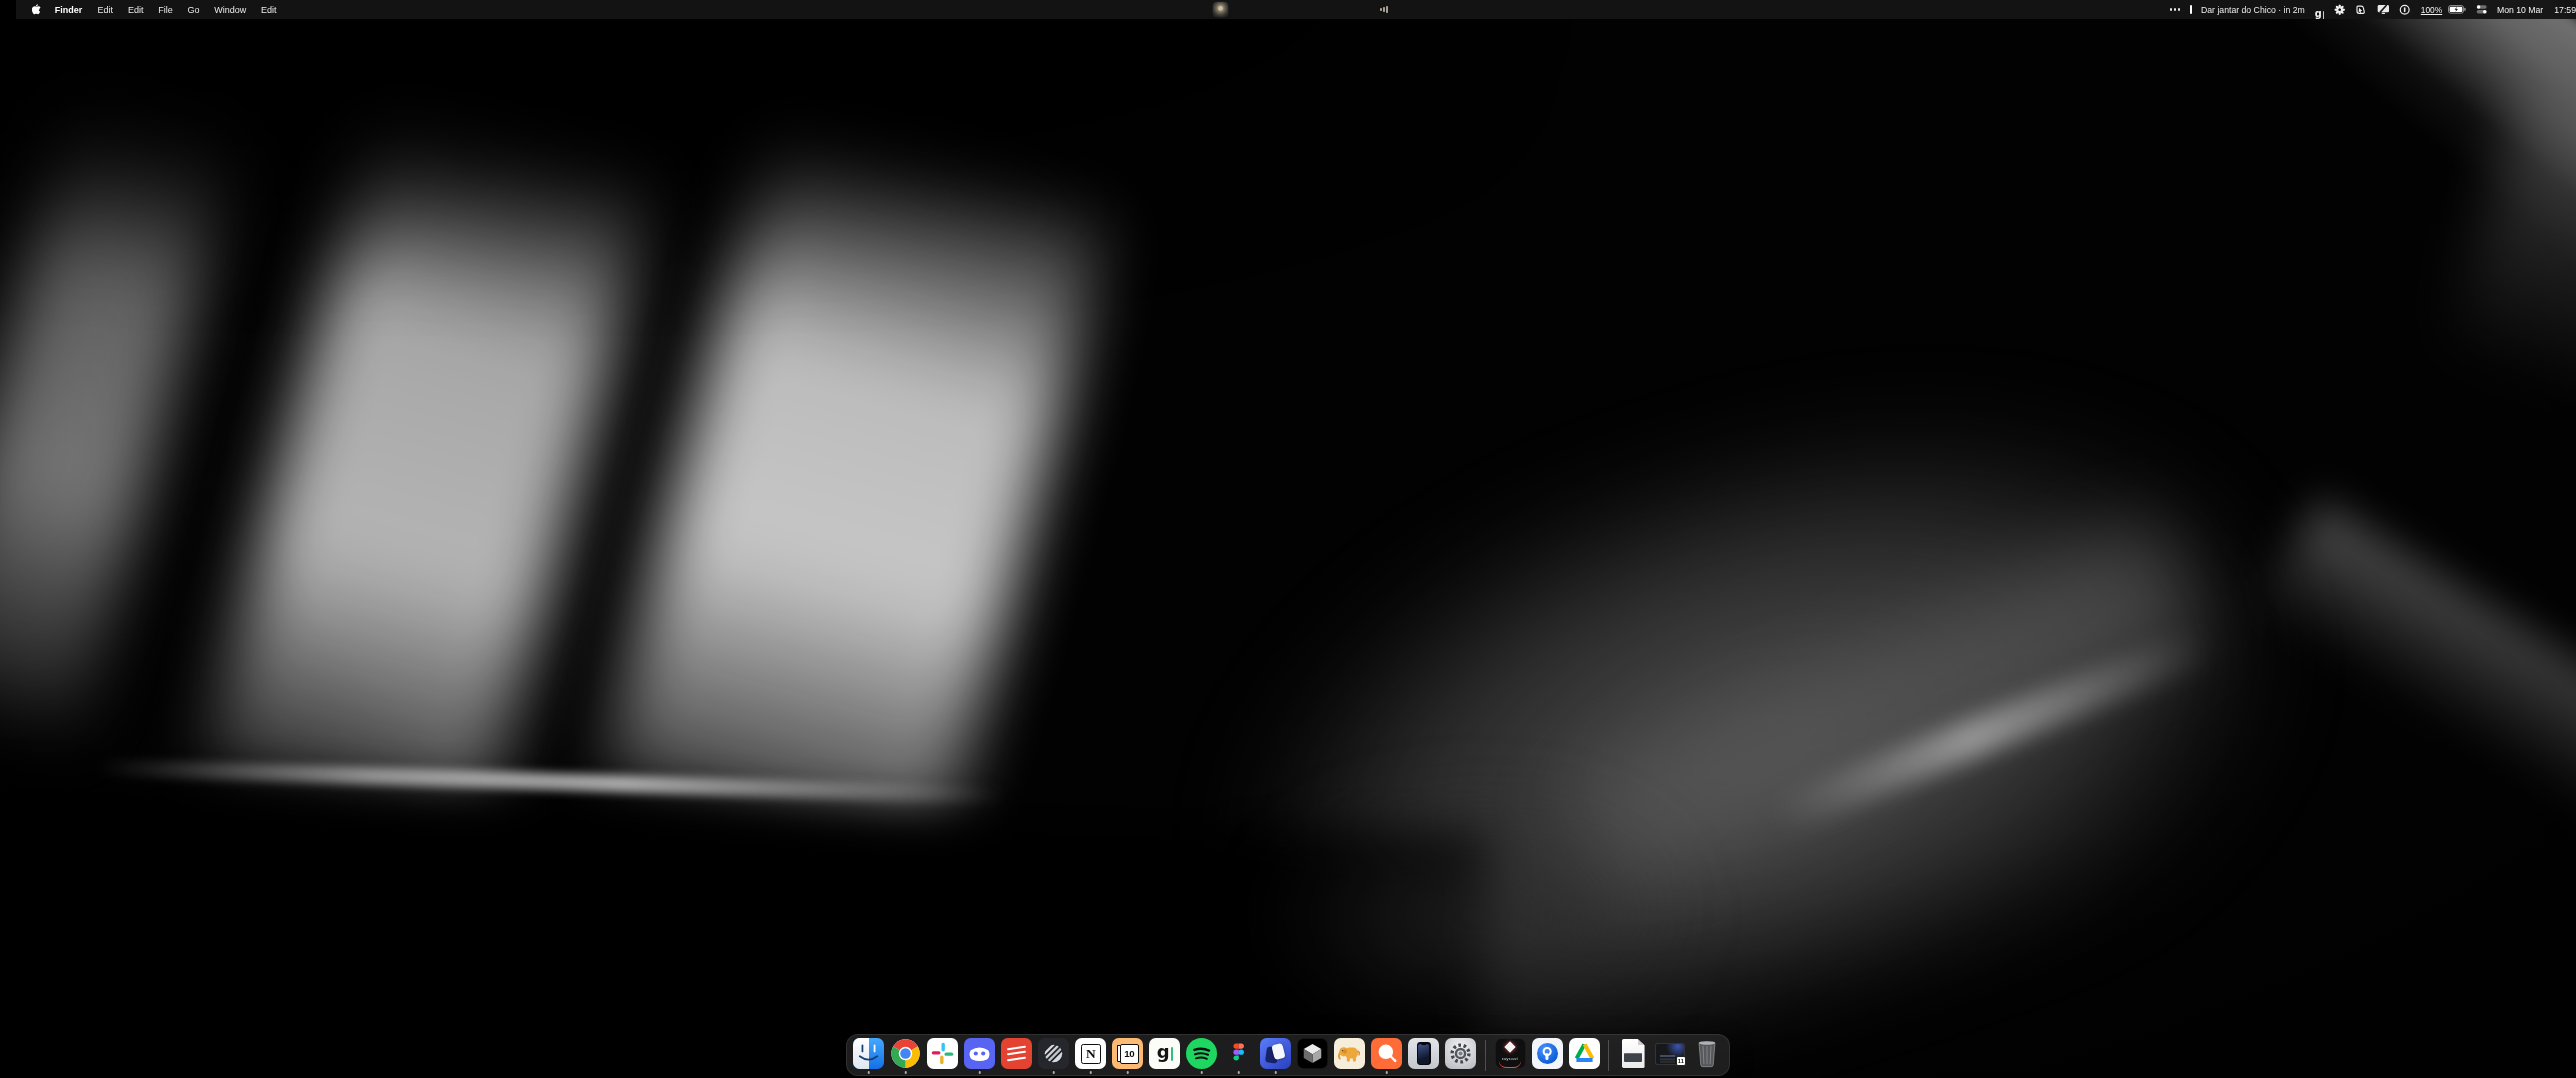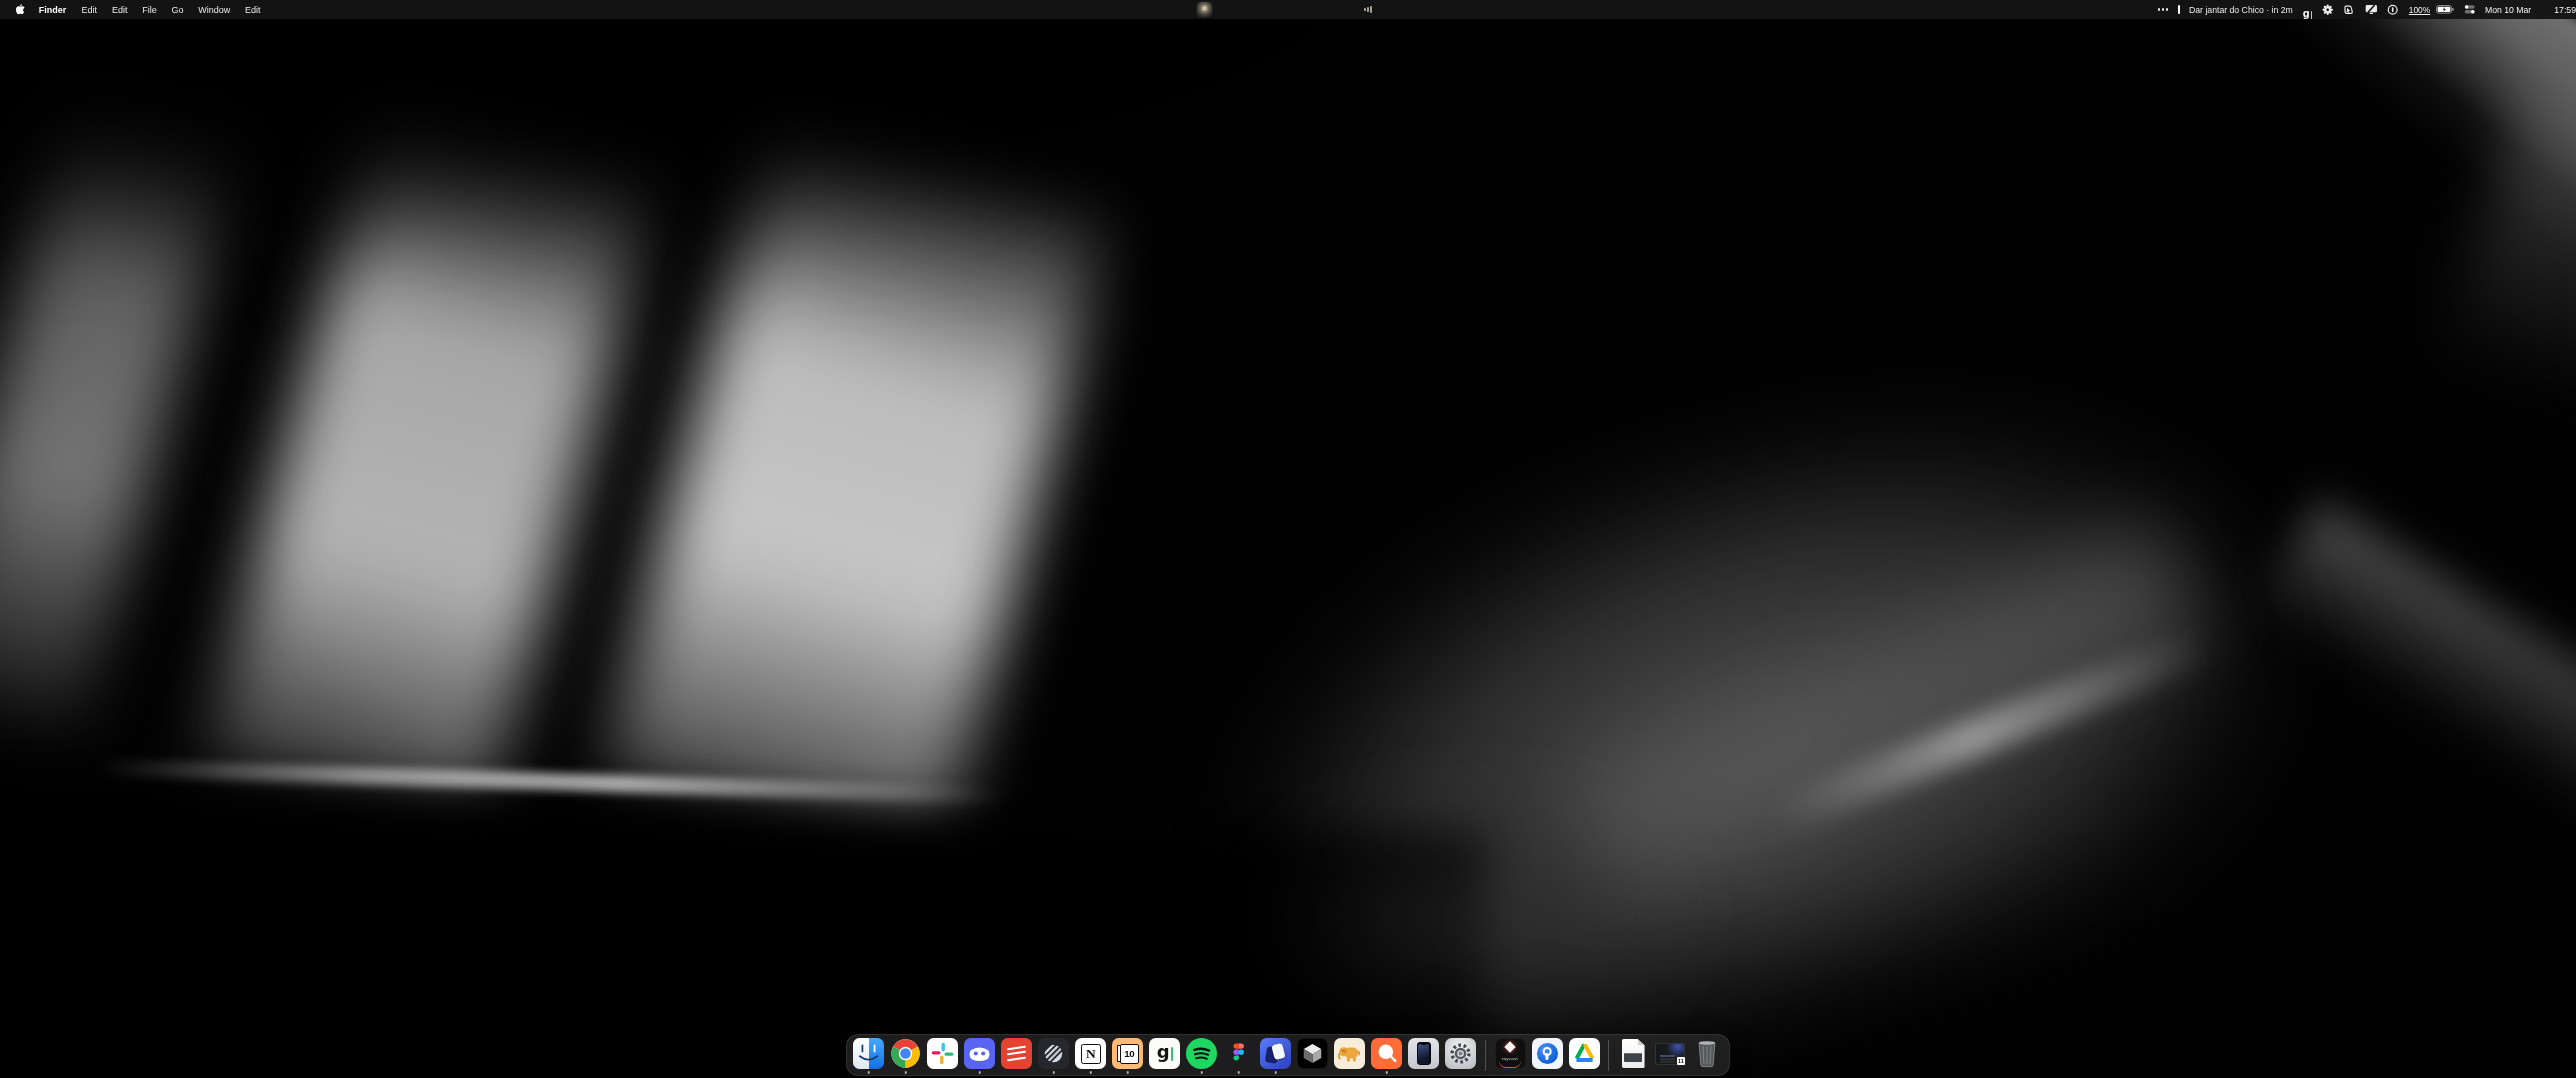--- a/index.html
+++ b/index.html
@@ -30,21 +30,21 @@
            background:linear-gradient(to bottom, #bdbdbd 0%, #979797 26%, rgba(70,70,70,.25) 70%, transparent 95%); }
   .wp-redge { left:2475px; top:74px; width:201px; height:376px; transform:rotate(18deg); filter:blur(28px); opacity:.65;
            background:linear-gradient(to bottom, #8a8a8a, transparent 85%); }
   .wp-rlow { left:2254px; top:604px; width:429px; height:127px; transform:rotate(32deg); filter:blur(20px); opacity:.55;
            background:linear-gradient(to bottom, #969696, transparent); }
   .wp-bglow { left:1261px; top:805px; width:429px; height:221px; filter:blur(47px); opacity:.85;
            background:radial-gradient(ellipse, #2e2e2e 0%, transparent 70%); }
   .wp-vig { inset:0; background:radial-gradient(ellipse at 50% 45%, transparent 55%, rgba(0,0,0,.5) 100%); }
 
   
-  .menubar { position:absolute; left:0; top:0; right:0; height:19px; background:rgba(20,20,20,.96);
+  .menubar { position:absolute; left:16px; top:0; right:0; height:19px; background:rgba(20,20,20,.96);
              display:flex; align-items:center; color:#f1f1f1; font-size:9px; z-index:50; }
   .mb-left { display:flex; align-items:center; height:100%; padding-left:10.7px; }
   .mb-item { padding:0 7.4px; height:100%; display:flex; align-items:center; white-space:nowrap; color:#eaeaea; }
   .mb-item.app { font-weight:bold; padding:0 8px; color:#fff; }
   .apple { width:20px; height:100%; display:flex; align-items:center; justify-content:center; }
   .mb-center-avatar { position:absolute; left:1197px; top:2px; width:14.8px; height:14.8px; border-radius:4px; overflow:hidden;
              background:#2a2d31; box-shadow:0 0 0 0.3px rgba(255,255,255,.15); }
   .mb-center-avatar::before { content:""; position:absolute; inset:0;
              background:radial-gradient(circle at 50% 42%, #cdbfa7 0%, #cdbfa7 15%, #857b66 28%, #42403a 58%, #232320 80%); }
   .sigbars { position:absolute; left:1364px; top:0; height:19px; display:flex; align-items:center; gap:1.3px; }
@@ -53,21 +53,21 @@
   .mb-right { margin-left:auto; display:flex; align-items:center; height:100%; gap:10px; }
   .mb-status { display:flex; align-items:center; height:100%; gap:4px; white-space:nowrap; }
   .dots3 { display:flex; gap:1.9px; align-items:center; }
   .dots3 i { width:2.1px; height:2.1px; border-radius:50%; background:#e3e3e3; display:block; }
   .evbar { width:2.4px; height:8.7px; border-radius:1.3px; background:#fff; margin-right:4.7px; }
   .reminder-text { font-size:8.7px; color:#ececec; }
   .granola-mb { display:flex; align-items:flex-end; gap:1px; }
   .granola-mb b { font-size:9.7px; font-weight:bold; color:#f2f2f2; line-height:1; font-family:"DejaVu Sans",sans-serif; }
   .granola-mb i { display:block; width:1.2px; height:8px; background:#c9c9c9; border-radius:0.7px; }
   .batt-pct { font-size:8.4px; color:#f0f0f0; margin-right:1.3px;text-decoration:underline; }
-  .clock { display:flex; gap:23px; font-size:8.7px; color:#f4f4f4;text-align:center; }
+  .clock { display:flex; gap:11px; font-size:8.7px; color:#f4f4f4;text-align:center; }
 
   
   .dock-wrap { position:absolute; left:0; right:0; bottom:2px; display:flex; justify-content:center; z-index:50; }
   .dock { display:flex; align-items:center; gap:6px; height:42px; padding:0 6.7px;
           background:rgba(46,46,48,.62); border:0.7px solid rgba(255,255,255,.09); border-radius:12px;
           box-shadow:0 5.4px 20px rgba(0,0,0,.55); }
   .ditem { position:relative; width:31px; height:36px; display:flex; align-items:flex-start; justify-content:center; padding-top:1.3px; }
   .ic { position:relative; width:31px; height:31px; border-radius:6.7px; overflow:hidden; flex:none; }
   .dot { position:absolute; bottom:-0.7px; left:50%; transform:translateX(-50%); width:2.5px; height:2.5px; border-radius:50%; background:#c9c9c9; opacity:.85; }
   .ddiv { width:0.7px; height:31px; background:rgba(255,255,255,.22); margin:0 2.7px; align-self:center; }

